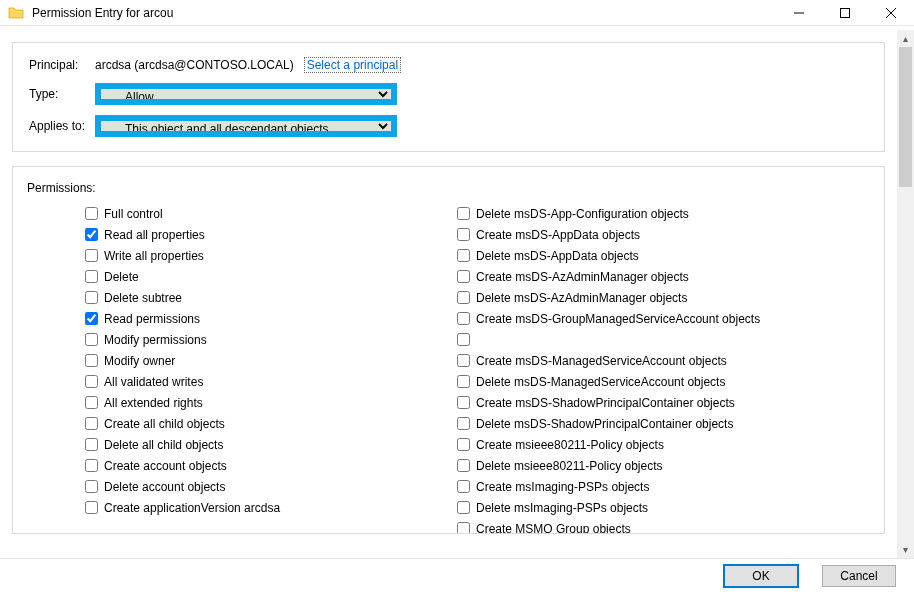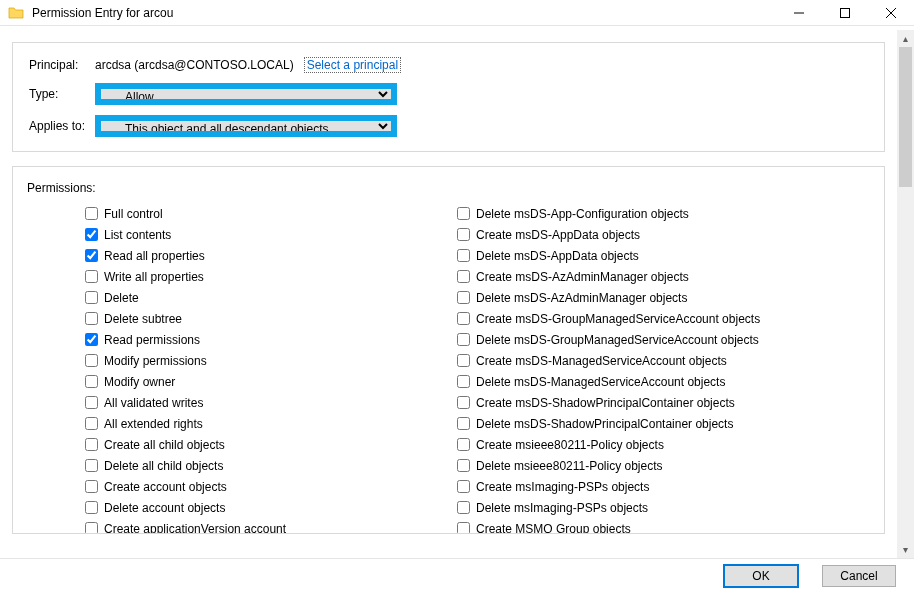--- a/index.html
+++ b/index.html
@@ -195,24 +195,20 @@
   <div class="perm-section">
     <div class="perm-title">Permissions:</div>
     <div class="perm-cols">
       <div class="perm-col" id="perm-col-1">
           <label class="perm-item">
             <input type="checkbox" style="">
             <span>Full control</span>
           </label>
           <label class="perm-item">
             <input type="checkbox" checked="" style="">
-            <span>List contents</span>
-          </label>
-          <label class="perm-item">
-            <input type="checkbox" checked="" style="">
             <span>Read all properties</span>
           </label>
           <label class="perm-item">
             <input type="checkbox" style="">
             <span>Write all properties</span>
           </label>
           <label class="perm-item">
             <input type="checkbox" style="">
             <span>Delete</span>
           </label>
@@ -251,21 +247,21 @@
           <label class="perm-item">
             <input type="checkbox" style="">
             <span>Create account objects</span>
           </label>
           <label class="perm-item">
             <input type="checkbox" style="">
             <span>Delete account objects</span>
           </label>
           <label class="perm-item">
             <input type="checkbox" style="">
-            <span>Create applicationVersion account</span>
+            <span>Create applicationVersion arcdsa</span>
           </label>
         </div>
       <div class="perm-col" id="perm-col-2">
           <label class="perm-item">
             <input type="checkbox" style="">
             <span>Delete msDS-App-Configuration objects</span>
           </label>
           <label class="perm-item">
             <input type="checkbox" style="">
             <span>Create msDS-AppData objects</span>
@@ -281,21 +277,20 @@
           <label class="perm-item">
             <input type="checkbox" style="">
             <span>Delete msDS-AzAdminManager objects</span>
           </label>
           <label class="perm-item">
             <input type="checkbox" style="">
             <span>Create msDS-GroupManagedServiceAccount objects</span>
           </label>
           <label class="perm-item">
             <input type="checkbox" style="">
-            <span>Delete msDS-GroupManagedServiceAccount objects</span>
           </label>
           <label class="perm-item">
             <input type="checkbox" style="">
             <span>Create msDS-ManagedServiceAccount objects</span>
           </label>
           <label class="perm-item">
             <input type="checkbox" style="">
             <span>Delete msDS-ManagedServiceAccount objects</span>
           </label>
           <label class="perm-item">

